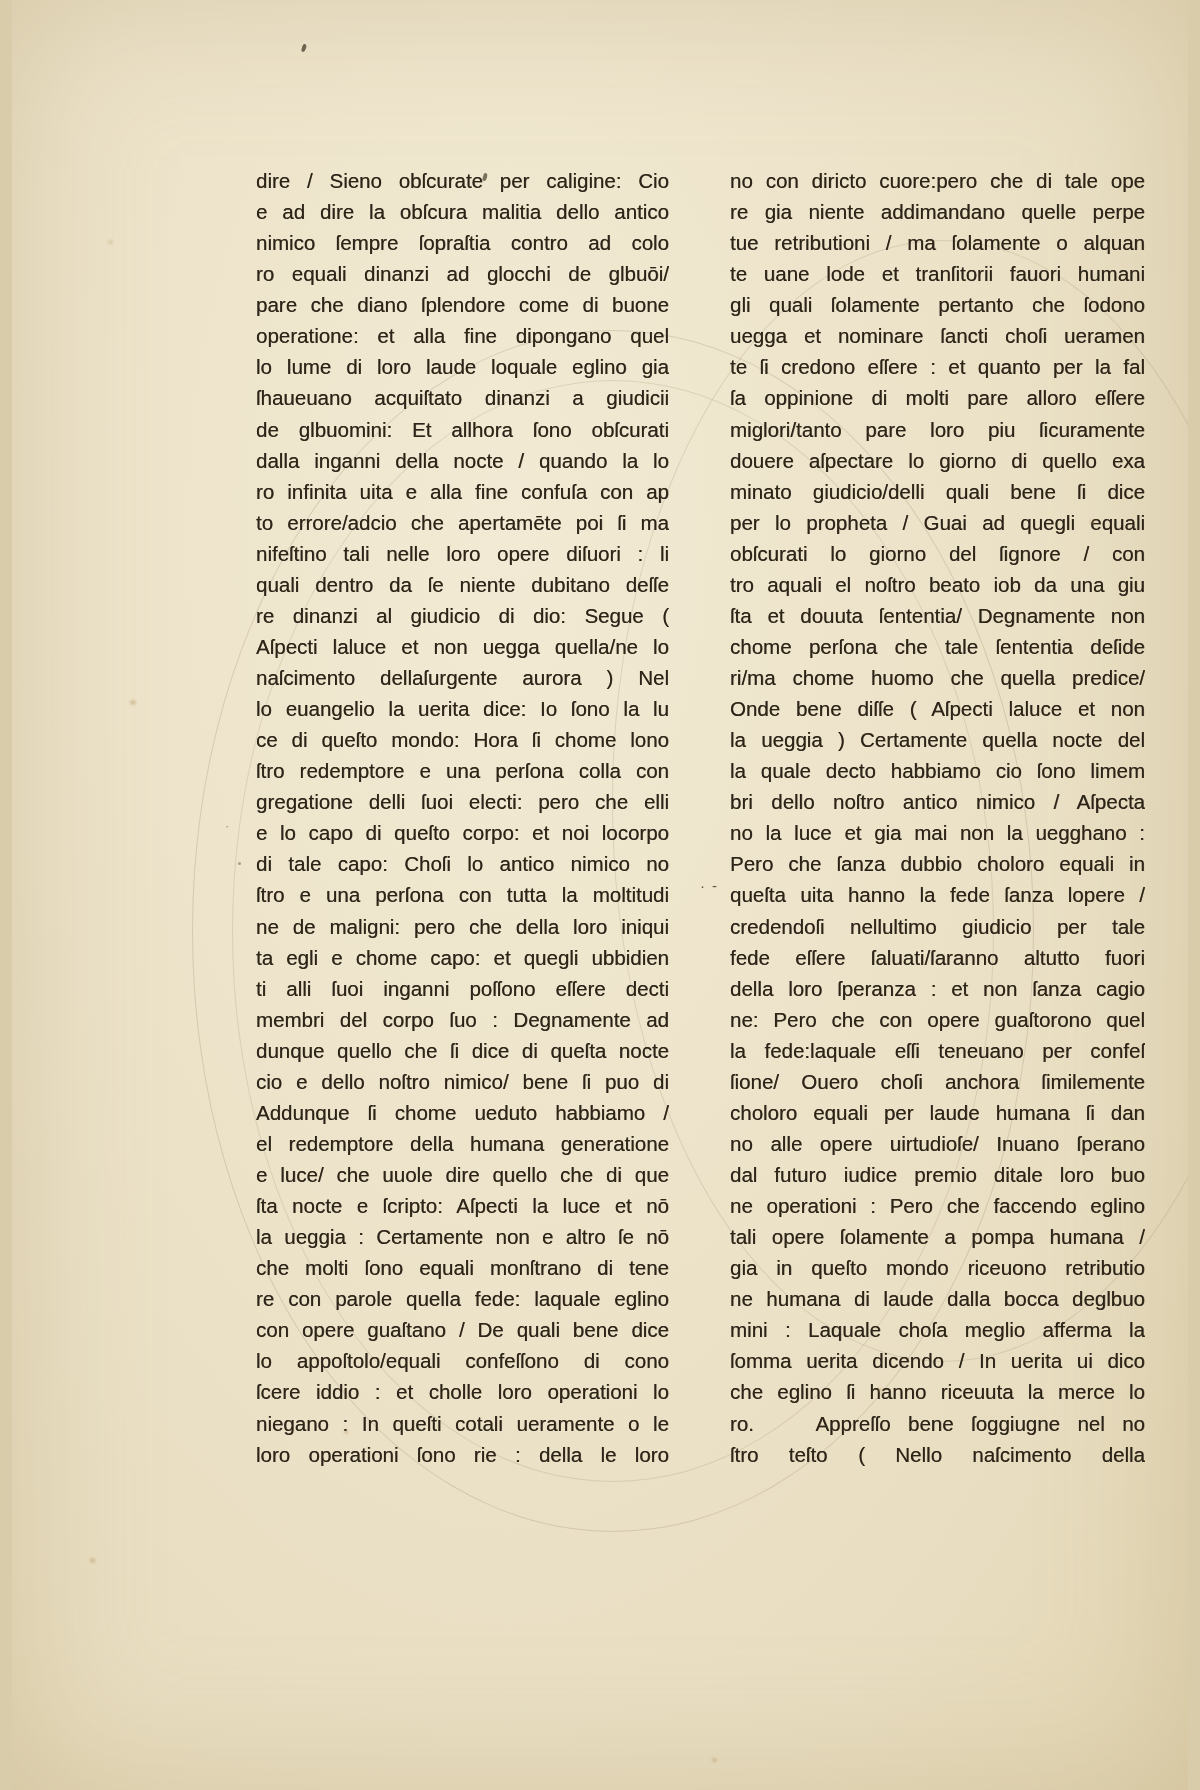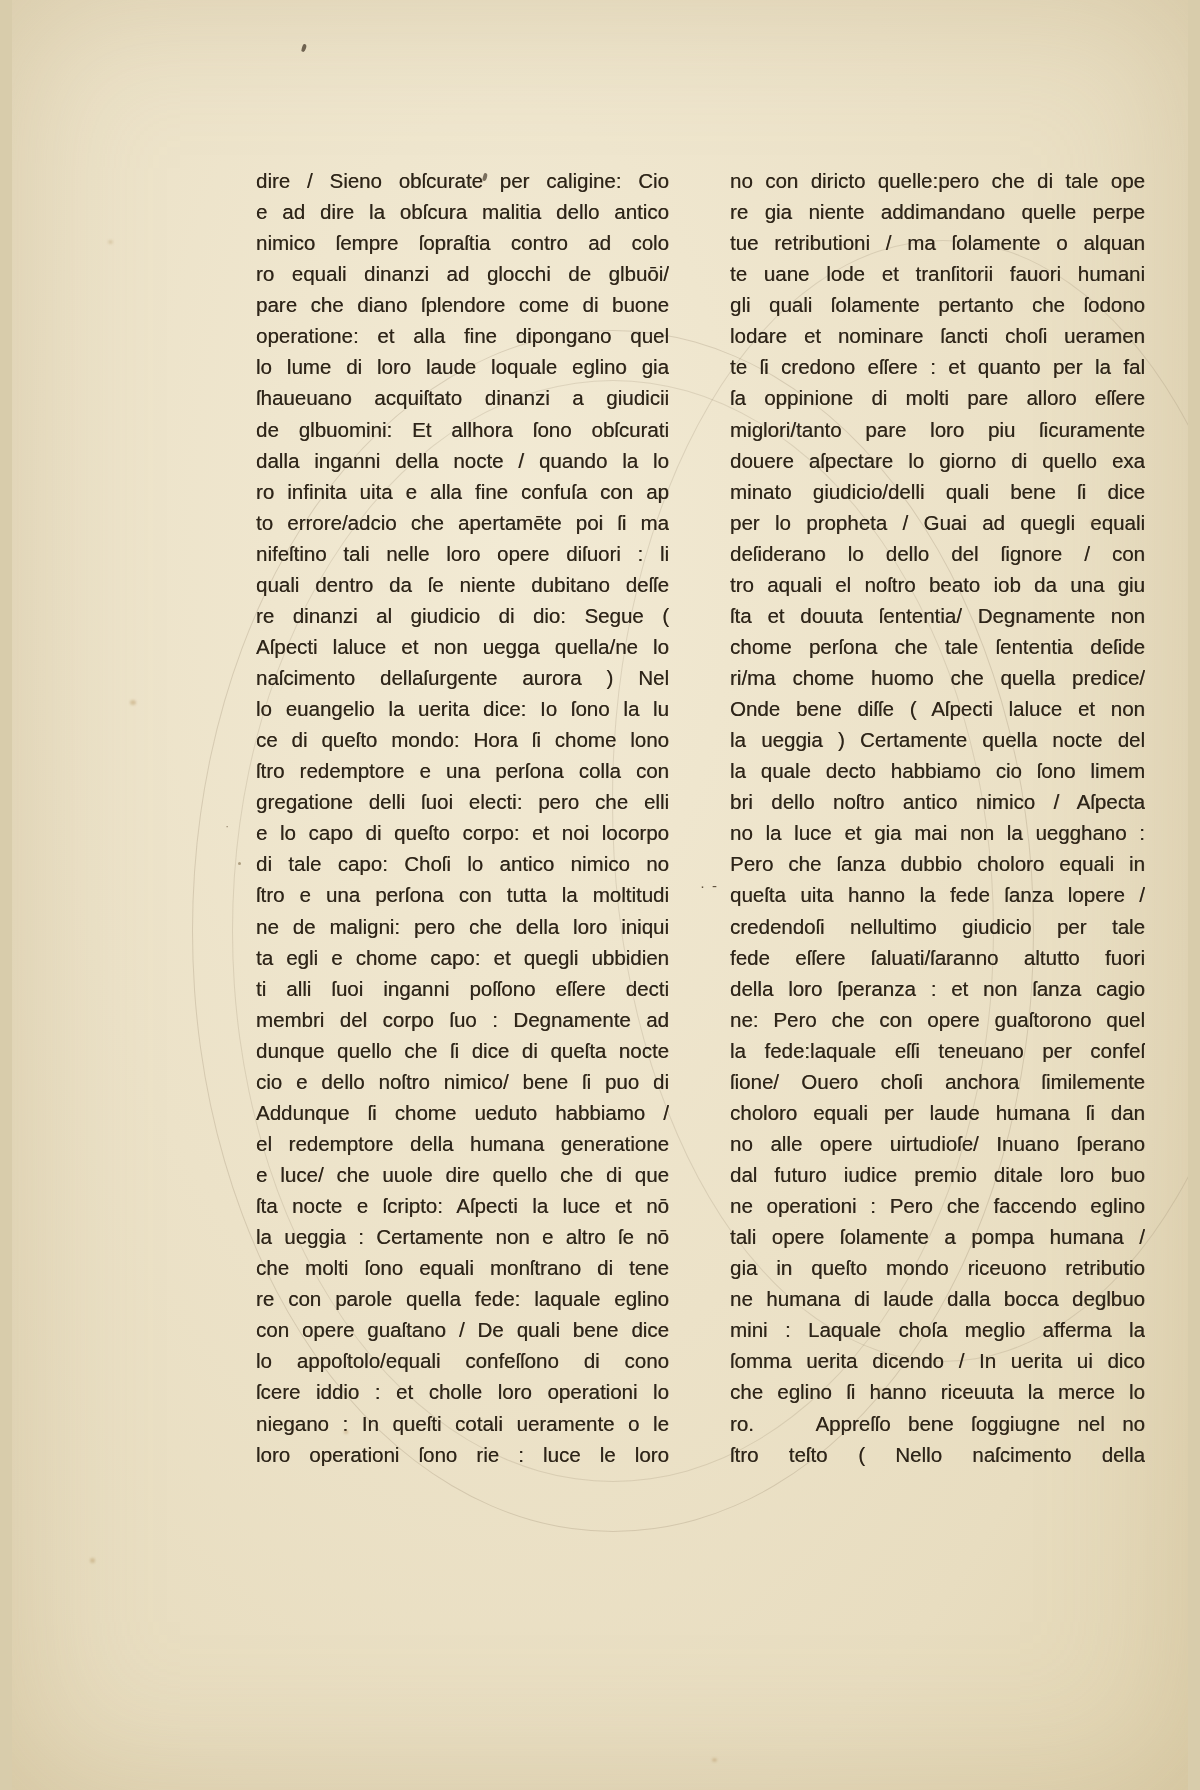--- a/index.html
+++ b/index.html
@@ -106,37 +106,37 @@
       <div class="text-line">el redemptore della humana generatione</div>
       <div class="text-line">e luce/ che uuole dire quello che di que</div>
       <div class="text-line">ſta nocte e ſcripto: Aſpecti la luce et nō</div>
       <div class="text-line">la ueggia : Certamente non e altro ſe nō</div>
       <div class="text-line">che molti ſono equali monſtrano di tene</div>
       <div class="text-line">re con parole quella fede: laquale eglino</div>
       <div class="text-line">con opere guaſtano / De quali bene dice</div>
       <div class="text-line">lo appoſtolo/equali confeſſono di cono</div>
       <div class="text-line">ſcere iddio : et cholle loro operationi lo</div>
       <div class="text-line">niegano : In queſti cotali ueramente o le</div>
-      <div class="text-line">loro operationi ſono rie : luce le loro</div>
+      <div class="text-line">loro operationi ſono rie : della le loro</div>
     </div>
 
   <div class="column column-right">
-      <div class="text-line">no con diricto quelle:pero che di tale ope</div>
+      <div class="text-line">no con diricto cuore:pero che di tale ope</div>
       <div class="text-line">re gia niente addimandano quelle perpe</div>
       <div class="text-line">tue retributioni / ma ſolamente o alquan</div>
       <div class="text-line">te uane lode et tranſitorii fauori humani</div>
       <div class="text-line">gli quali ſolamente pertanto che ſodono</div>
-      <div class="text-line">lodare et nominare ſancti choſi ueramen</div>
+      <div class="text-line">uegga et nominare ſancti choſi ueramen</div>
       <div class="text-line">te ſi credono eſſere : et quanto per la fal</div>
       <div class="text-line">ſa oppinione di molti pare alloro eſſere</div>
       <div class="text-line">miglori/tanto pare loro piu ſicuramente</div>
       <div class="text-line">douere aſpectare lo giorno di quello exa</div>
       <div class="text-line">minato giudicio/delli quali bene ſi dice</div>
       <div class="text-line">per lo propheta / Guai ad quegli equali</div>
-      <div class="text-line">deſiderano lo dello del ſignore / con</div>
+      <div class="text-line">obſcurati lo giorno del ſignore / con</div>
       <div class="text-line">tro aquali el noſtro beato iob da una giu</div>
       <div class="text-line">ſta et douuta ſententia/ Degnamente non</div>
       <div class="text-line">chome perſona che tale ſententia deſide</div>
       <div class="text-line">ri/ma chome huomo che quella predice/</div>
       <div class="text-line">Onde bene diſſe ( Aſpecti laluce et non</div>
       <div class="text-line">la ueggia ) Certamente quella nocte del</div>
       <div class="text-line">la quale decto habbiamo cio ſono limem</div>
       <div class="text-line">bri dello noſtro antico nimico / Aſpecta</div>
       <div class="text-line">no la luce et gia mai non la uegghano :</div>
       <div class="text-line">Pero che ſanza dubbio choloro equali in</div>

